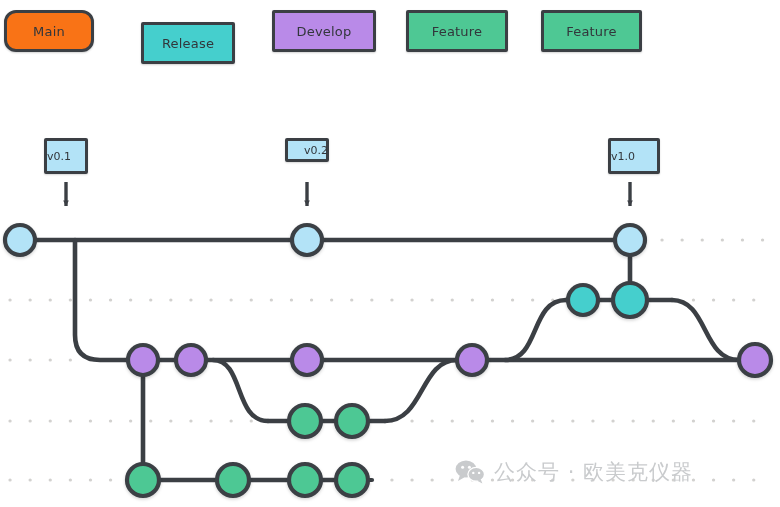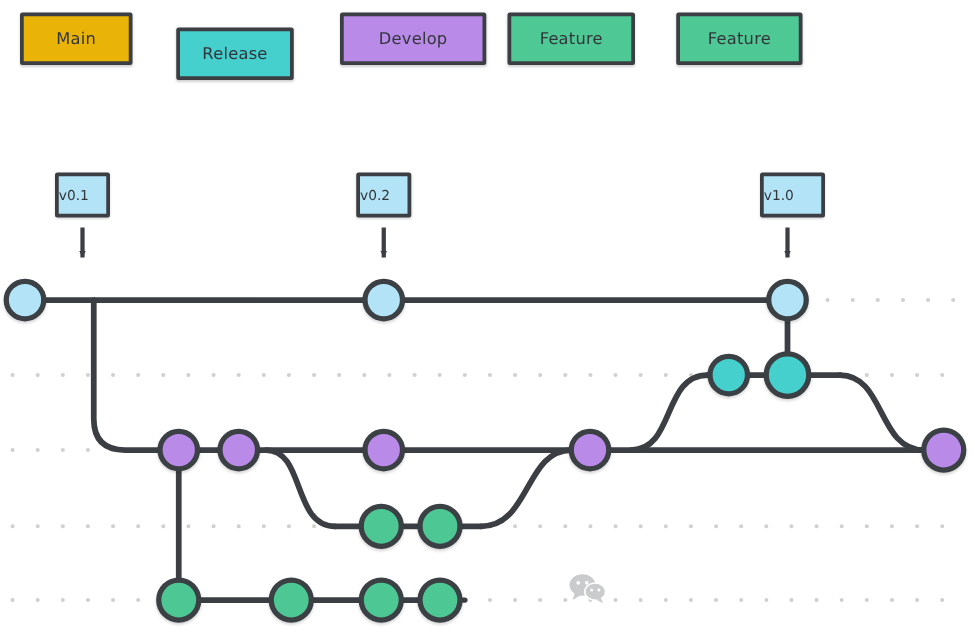--- a/index.html
+++ b/index.html
@@ -64,41 +64,41 @@
     letter-spacing: 1px;
     white-space: nowrap;
     user-select: none;
   }
   .wm-icon { display: block; }
 </style>
 </head>
 <body>
 
 <div class="legend-row">
-  <div class="legend-box" style="left:16px; top:10px; width:90px; height:42px; background:#eab308;">
+  <div class="legend-box" style="left:4px; top:10px; width:90px; height:42px; background:#f97316;border-radius:12px;">
     <span>Main</span>
   </div>
   <div class="legend-box" style="left:141px; top:22px; width:94px; height:42px; background:#45cfcd;">
     <span>Release</span>
   </div>
-  <div class="legend-box" style="left:272px; top:10px; width:117px; height:42px; background:#b98ae8;">
+  <div class="legend-box" style="left:272px; top:10px; width:104px; height:42px; background:#b98ae8;">
     <span>Develop</span>
   </div>
   <div class="legend-box" style="left:406px; top:10px; width:102px; height:42px; background:#4ec894;">
     <span>Feature</span>
   </div>
   <div class="legend-box" style="left:541px; top:10px; width:101px; height:42px; background:#4ec894;">
     <span>Feature</span>
   </div>
 </div>
 
 <div class="tag-box" style="left:44px; top:138px; width:44px; height:36px;">
   <span>v0.1</span>
 </div>
-<div class="tag-box" style="left:285px; top:138px; width:44px; height:36px;">
+<div class="tag-box" style="left:285px; top:138px; width:44px; height:24px;padding-left:16px;">
   <span>v0.2</span>
 </div>
 <div class="tag-box" style="left:608px; top:138px; width:52px; height:36px;">
   <span>v1.0</span>
 </div>
 
 <svg id="canvas" viewBox="0 0 780 507" xmlns="http://www.w3.org/2000/svg">
   <defs>
     <marker id="arrowhead" markerWidth="7" markerHeight="7" refX="3.1" refY="5.6" orient="0" markerUnits="userSpaceOnUse">
       <path d="M 0.3 0 L 3.1 5.6 L 5.9 0 Z" fill="#3b3f44"></path>
@@ -181,13 +181,14 @@
   <svg class="wm-icon" width="30" height="26" viewBox="0 0 30 26" xmlns="http://www.w3.org/2000/svg">
     <ellipse cx="11" cy="10" rx="10.4" ry="8.6" fill="#c9cbcd"></ellipse>
     <path d="M 5 16 L 3 22 L 9.6 18.2 Z" fill="#c9cbcd"></path>
     <circle cx="7.6" cy="8.2" r="1.5" fill="#ffffff"></circle>
     <circle cx="14.4" cy="8.2" r="1.5" fill="#ffffff"></circle>
     <ellipse cx="21.2" cy="15.3" rx="8.3" ry="6.9" fill="#c9cbcd" stroke="#ffffff" stroke-width="1.3"></ellipse>
     <path d="M 25.6 20 L 27.4 24.6 L 22.2 21.8 Z" fill="#c9cbcd"></path>
     <circle cx="18.3" cy="13.9" r="1.2" fill="#ffffff"></circle>
     <circle cx="24.1" cy="13.9" r="1.2" fill="#ffffff"></circle>
   </svg>
+  <span>公众号 · 欧美克仪器</span>
 </div>
 
 </body></html>

